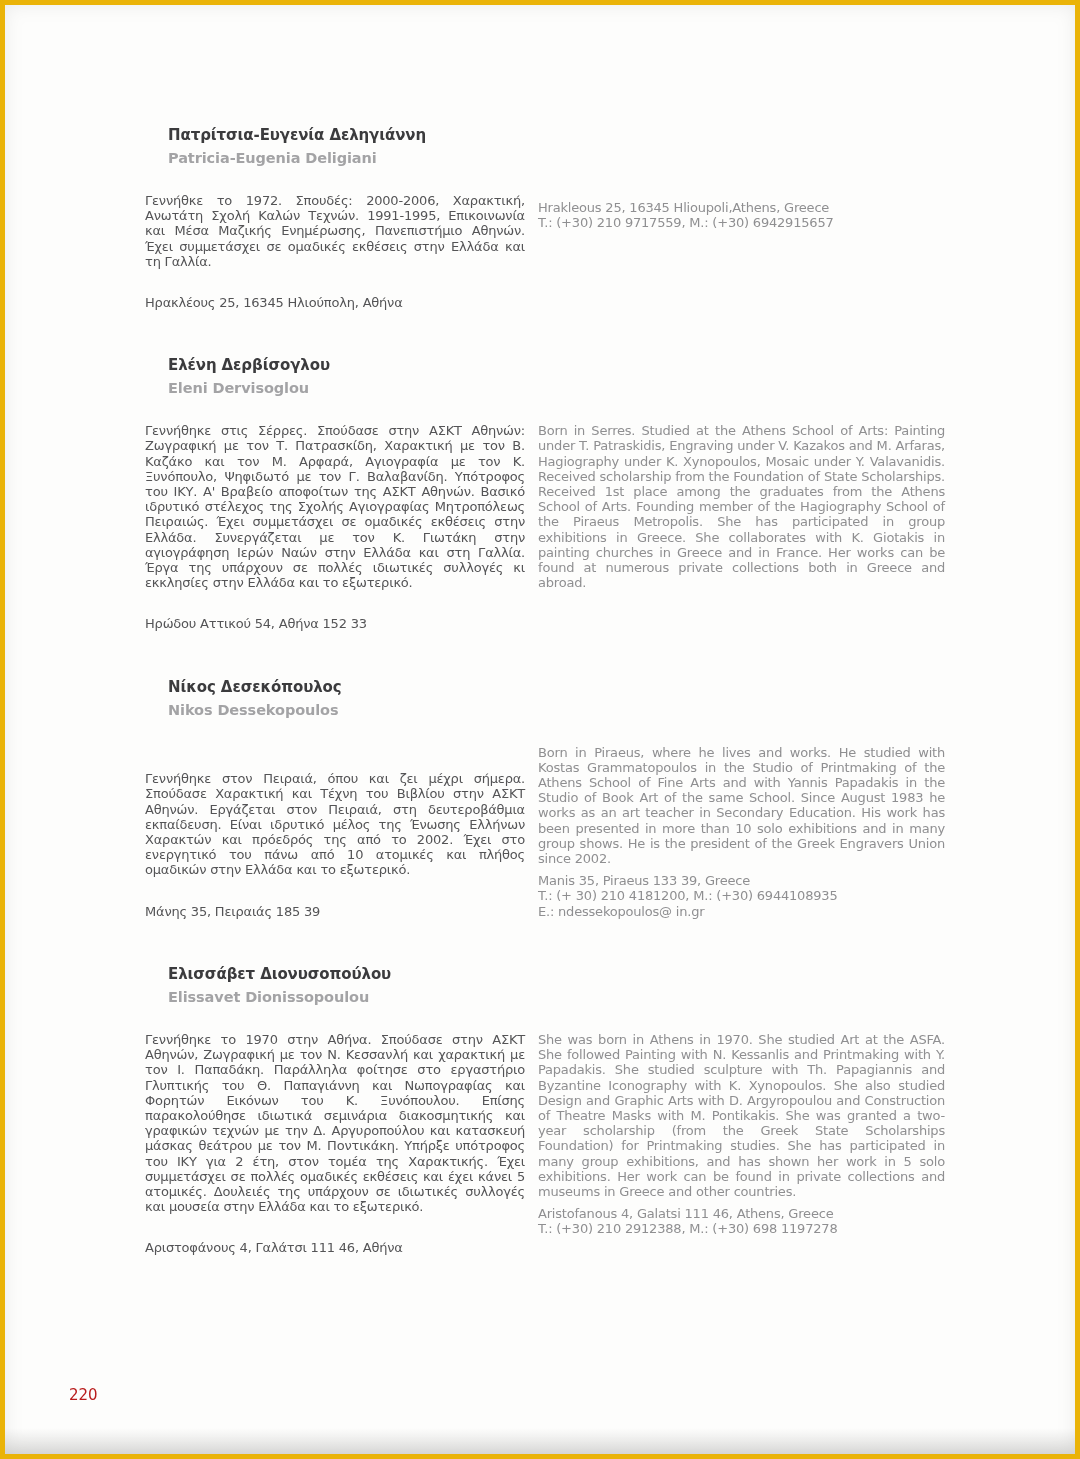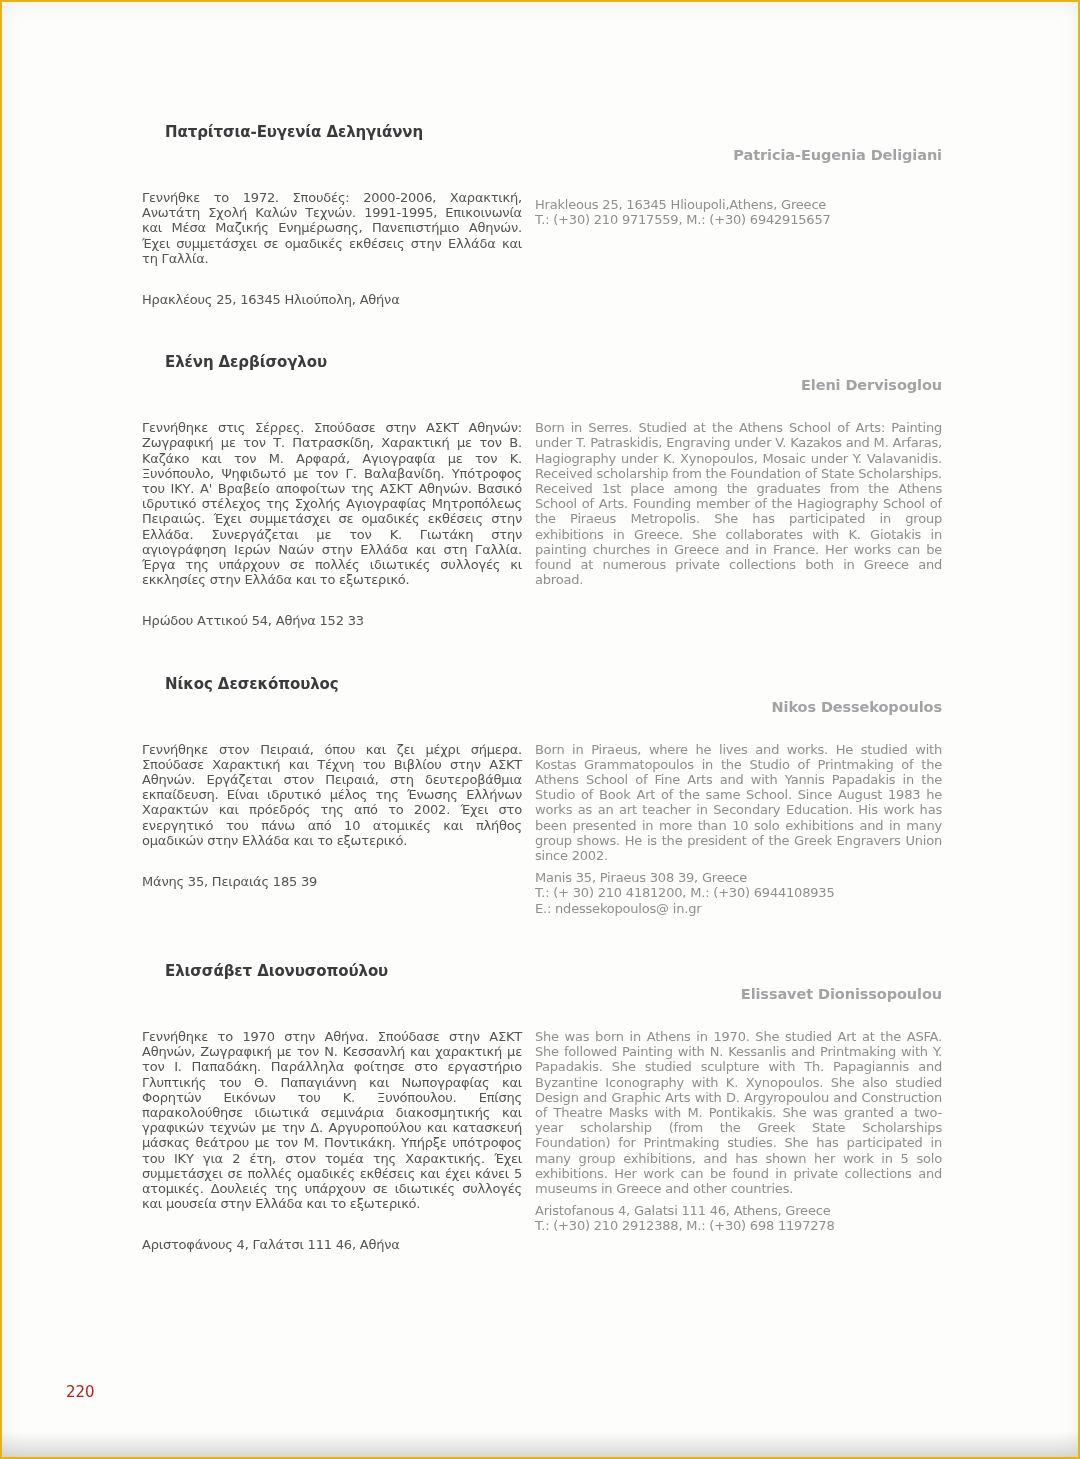--- a/index.html
+++ b/index.html
@@ -7,21 +7,21 @@
     padding: 0;
     background: #ffffff;
     font-family: "DejaVu Sans", sans-serif;
   }
   .page {
     position: relative;
     width: 1080px;
     height: 1459px;
     background: #fdfdfc;
     box-sizing: border-box;
-    border: 2px solid #eab308;
+    border: 5px solid #eab308;
     overflow: hidden;
   }
   
   .page::before {
     content: "";
     position: absolute;
     inset: 0;
     box-shadow: inset 0 0 18px rgba(130,130,128,0.15);
     pointer-events: none;
   }
@@ -49,33 +49,32 @@
     color: #3b3b3d;
     letter-spacing: -0.1px;
   }
   .name-en {
     margin: 0;
     font-size: 14.5px;
     line-height: 18px;
     font-weight: bold;
     color: #a3a3a5;
     letter-spacing: -0.1px;
-    text-align: right;
   }
   .cols {
     display: grid;
     grid-template-columns: 380px 407px;
     column-gap: 13px;
     align-items: stretch;
   }
   .col { font-size: 13px; line-height: 15.2px; letter-spacing: -0.2px; }
   .col-el {
     display: flex;
     flex-direction: column;
-    justify-content: flex-start;
+    justify-content: flex-end;
   }
   .bio { margin: 0; text-align: justify; }
   .col-el .bio { color: #545456; }
   .col-en .bio { color: #8f8f91; }
   .address-el {
     margin: 26px 0 0 0;
     color: #545456;
   }
   .contact { margin-top: 7px; color: #8f8f91; }
   .contact p { margin: 0; }
@@ -134,21 +133,21 @@
         <h3 class="name-en">Nikos Dessekopoulos</h3>
       </div>
       <div class="cols">
         <div class="col col-el">
           <p class="bio">Γεννήθηκε στον Πειραιά, όπου και ζει μέχρι σήμερα. Σπούδασε Χαρακτική και Τέχνη του Βιβλίου στην ΑΣΚΤ Αθηνών. Εργάζεται στον Πειραιά, στη δευτεροβάθμια εκπαίδευση. Είναι ιδρυτικό μέλος της Ένωσης Ελλήνων Χαρακτών και πρόεδρός της από το 2002. Έχει στο ενεργητικό του πάνω από 10 ατομικές και πλήθος ομαδικών στην Ελλάδα και το εξωτερικό.</p>
           <p class="address-el">Μάνης 35, Πειραιάς 185 39</p>
         </div>
         <div class="col col-en">
           <p class="bio">Born in Piraeus, where he lives and works. He studied with Kostas Grammatopoulos in the Studio of Printmaking of the Athens School of Fine Arts and with Yannis Papadakis in the Studio of Book Art of the same School. Since August 1983 he works as an art teacher in Secondary Education. His work has been presented in more than 10 solo exhibitions and in many group shows. He is the president of the Greek Engravers Union since 2002.</p>
           <div class="contact">
-            <p>Manis 35, Piraeus 308 39, Greece</p>
+            <p>Manis 35, Piraeus 133 39, Greece</p>
             <p>T.: (+ 30) 210 4181200, M.: (+30) 6944108935</p>
             <p>E.: ndessekopoulos@ in.gr</p>
           </div>
         </div>
       </div>
     </section>
 
     <section class="entry">
       <div class="entry-heading">
         <h2 class="name-el">Ελισσάβετ Διονυσοπούλου</h2>

